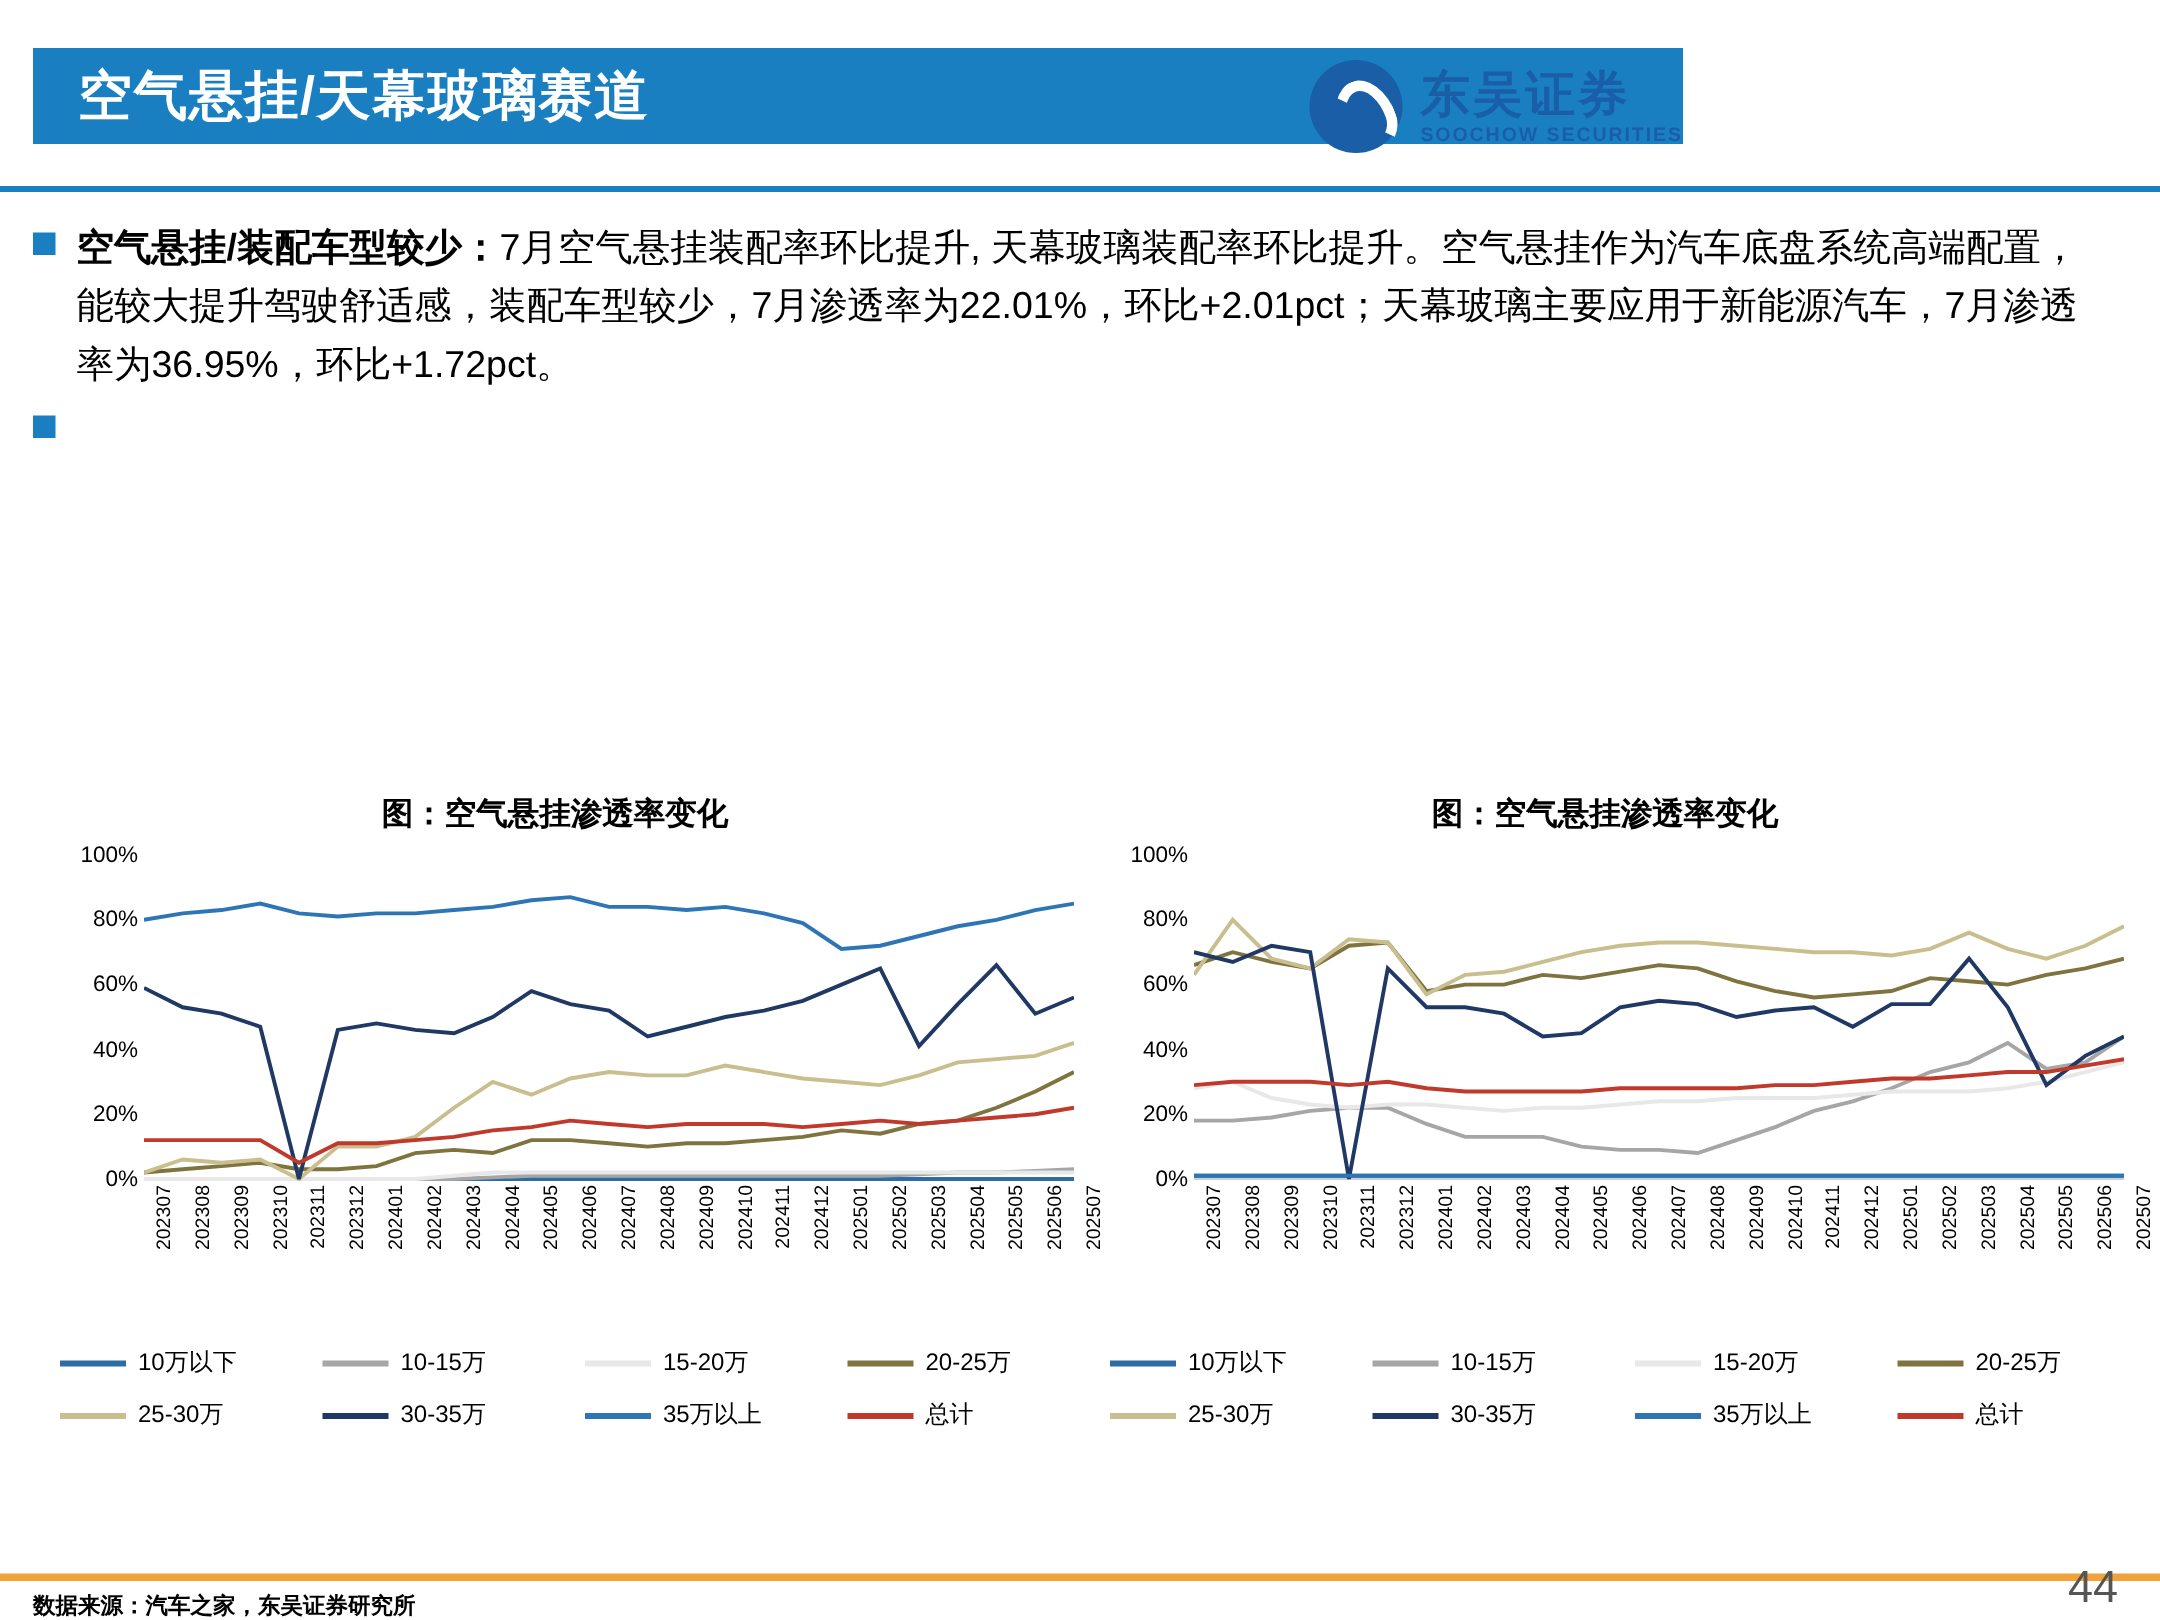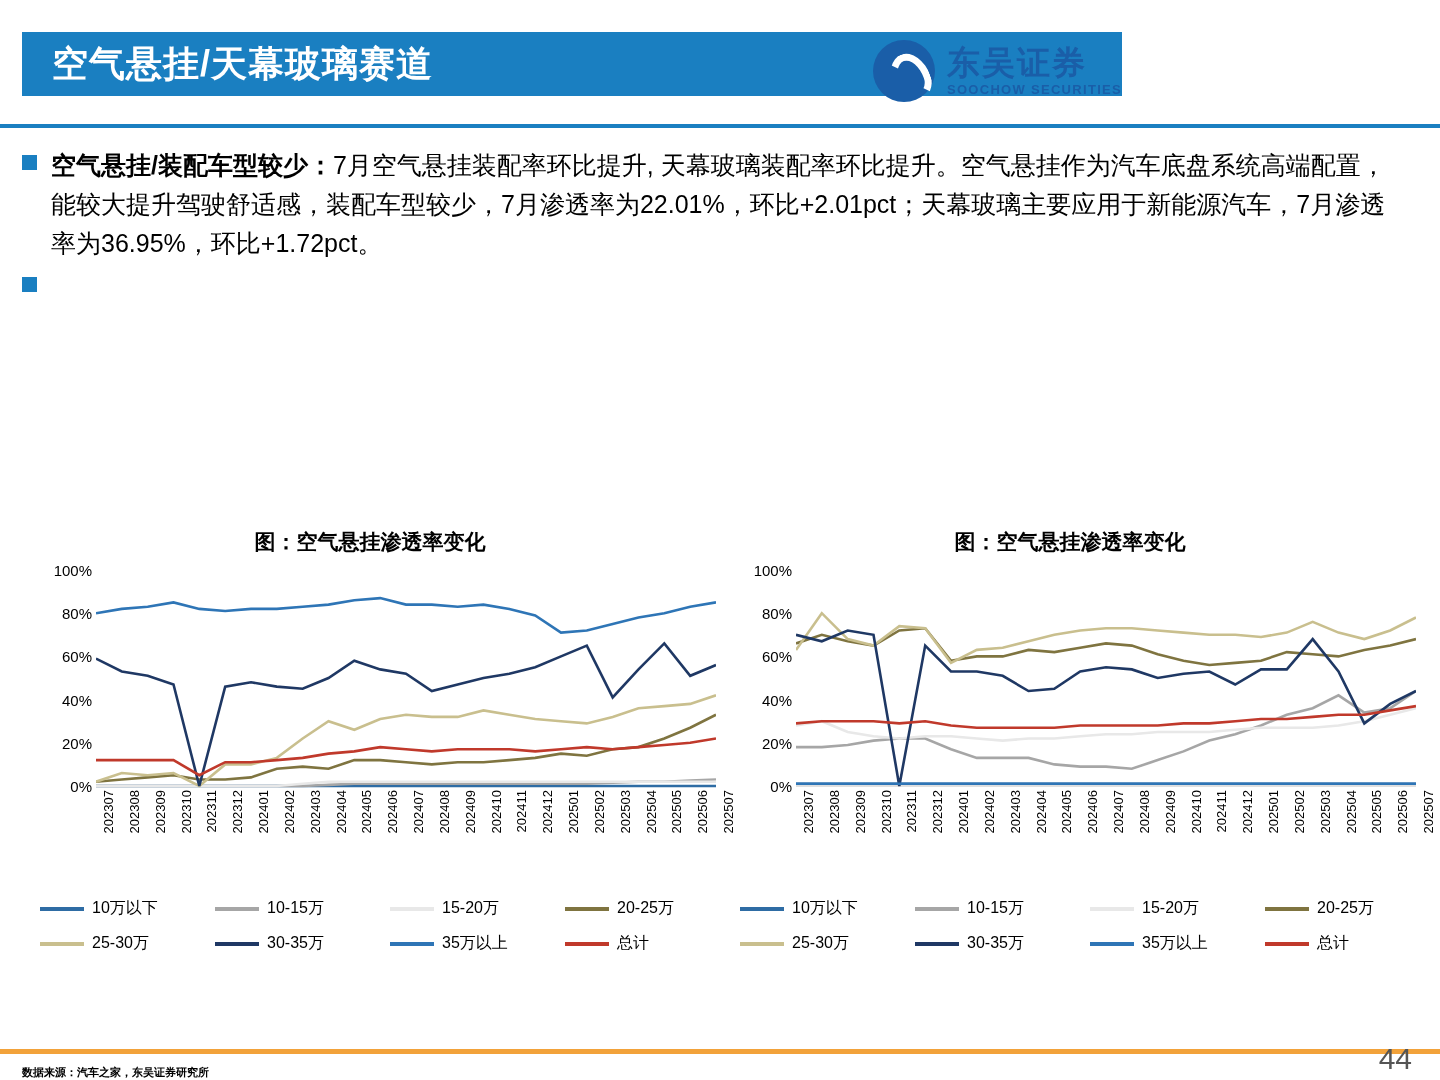--- a/index.html
+++ b/index.html
@@ -78,21 +78,21 @@
   #legend-right{left:740px;}
   .legend-row{display:flex;margin-bottom:14px;}
   .legend-item{display:flex;align-items:center;width:175px;}
   .legend-line{width:44px;height:4px;margin-right:8px;flex:0 0 auto;}
   .legend-text{font-size:16px;color:#000;}
   
   .footer-bar{
     position:absolute;left:0;bottom:26px;width:1440px;height:5px;background:#f2a23a;
   }
   .footer-src{
-    position:absolute;left:22px;bottom:0px;font-size:11px;font-weight:bold;color:#000;
+    position:absolute;left:22px;bottom:0px;font-size:15px;font-weight:bold;color:#000;
   }
   .page-no{
     position:absolute;right:28px;bottom:4px;font-size:30px;color:#555;
   }
 </style>
 </head>
 <body>
 
 <div class="header">
   <div class="title-bar">

